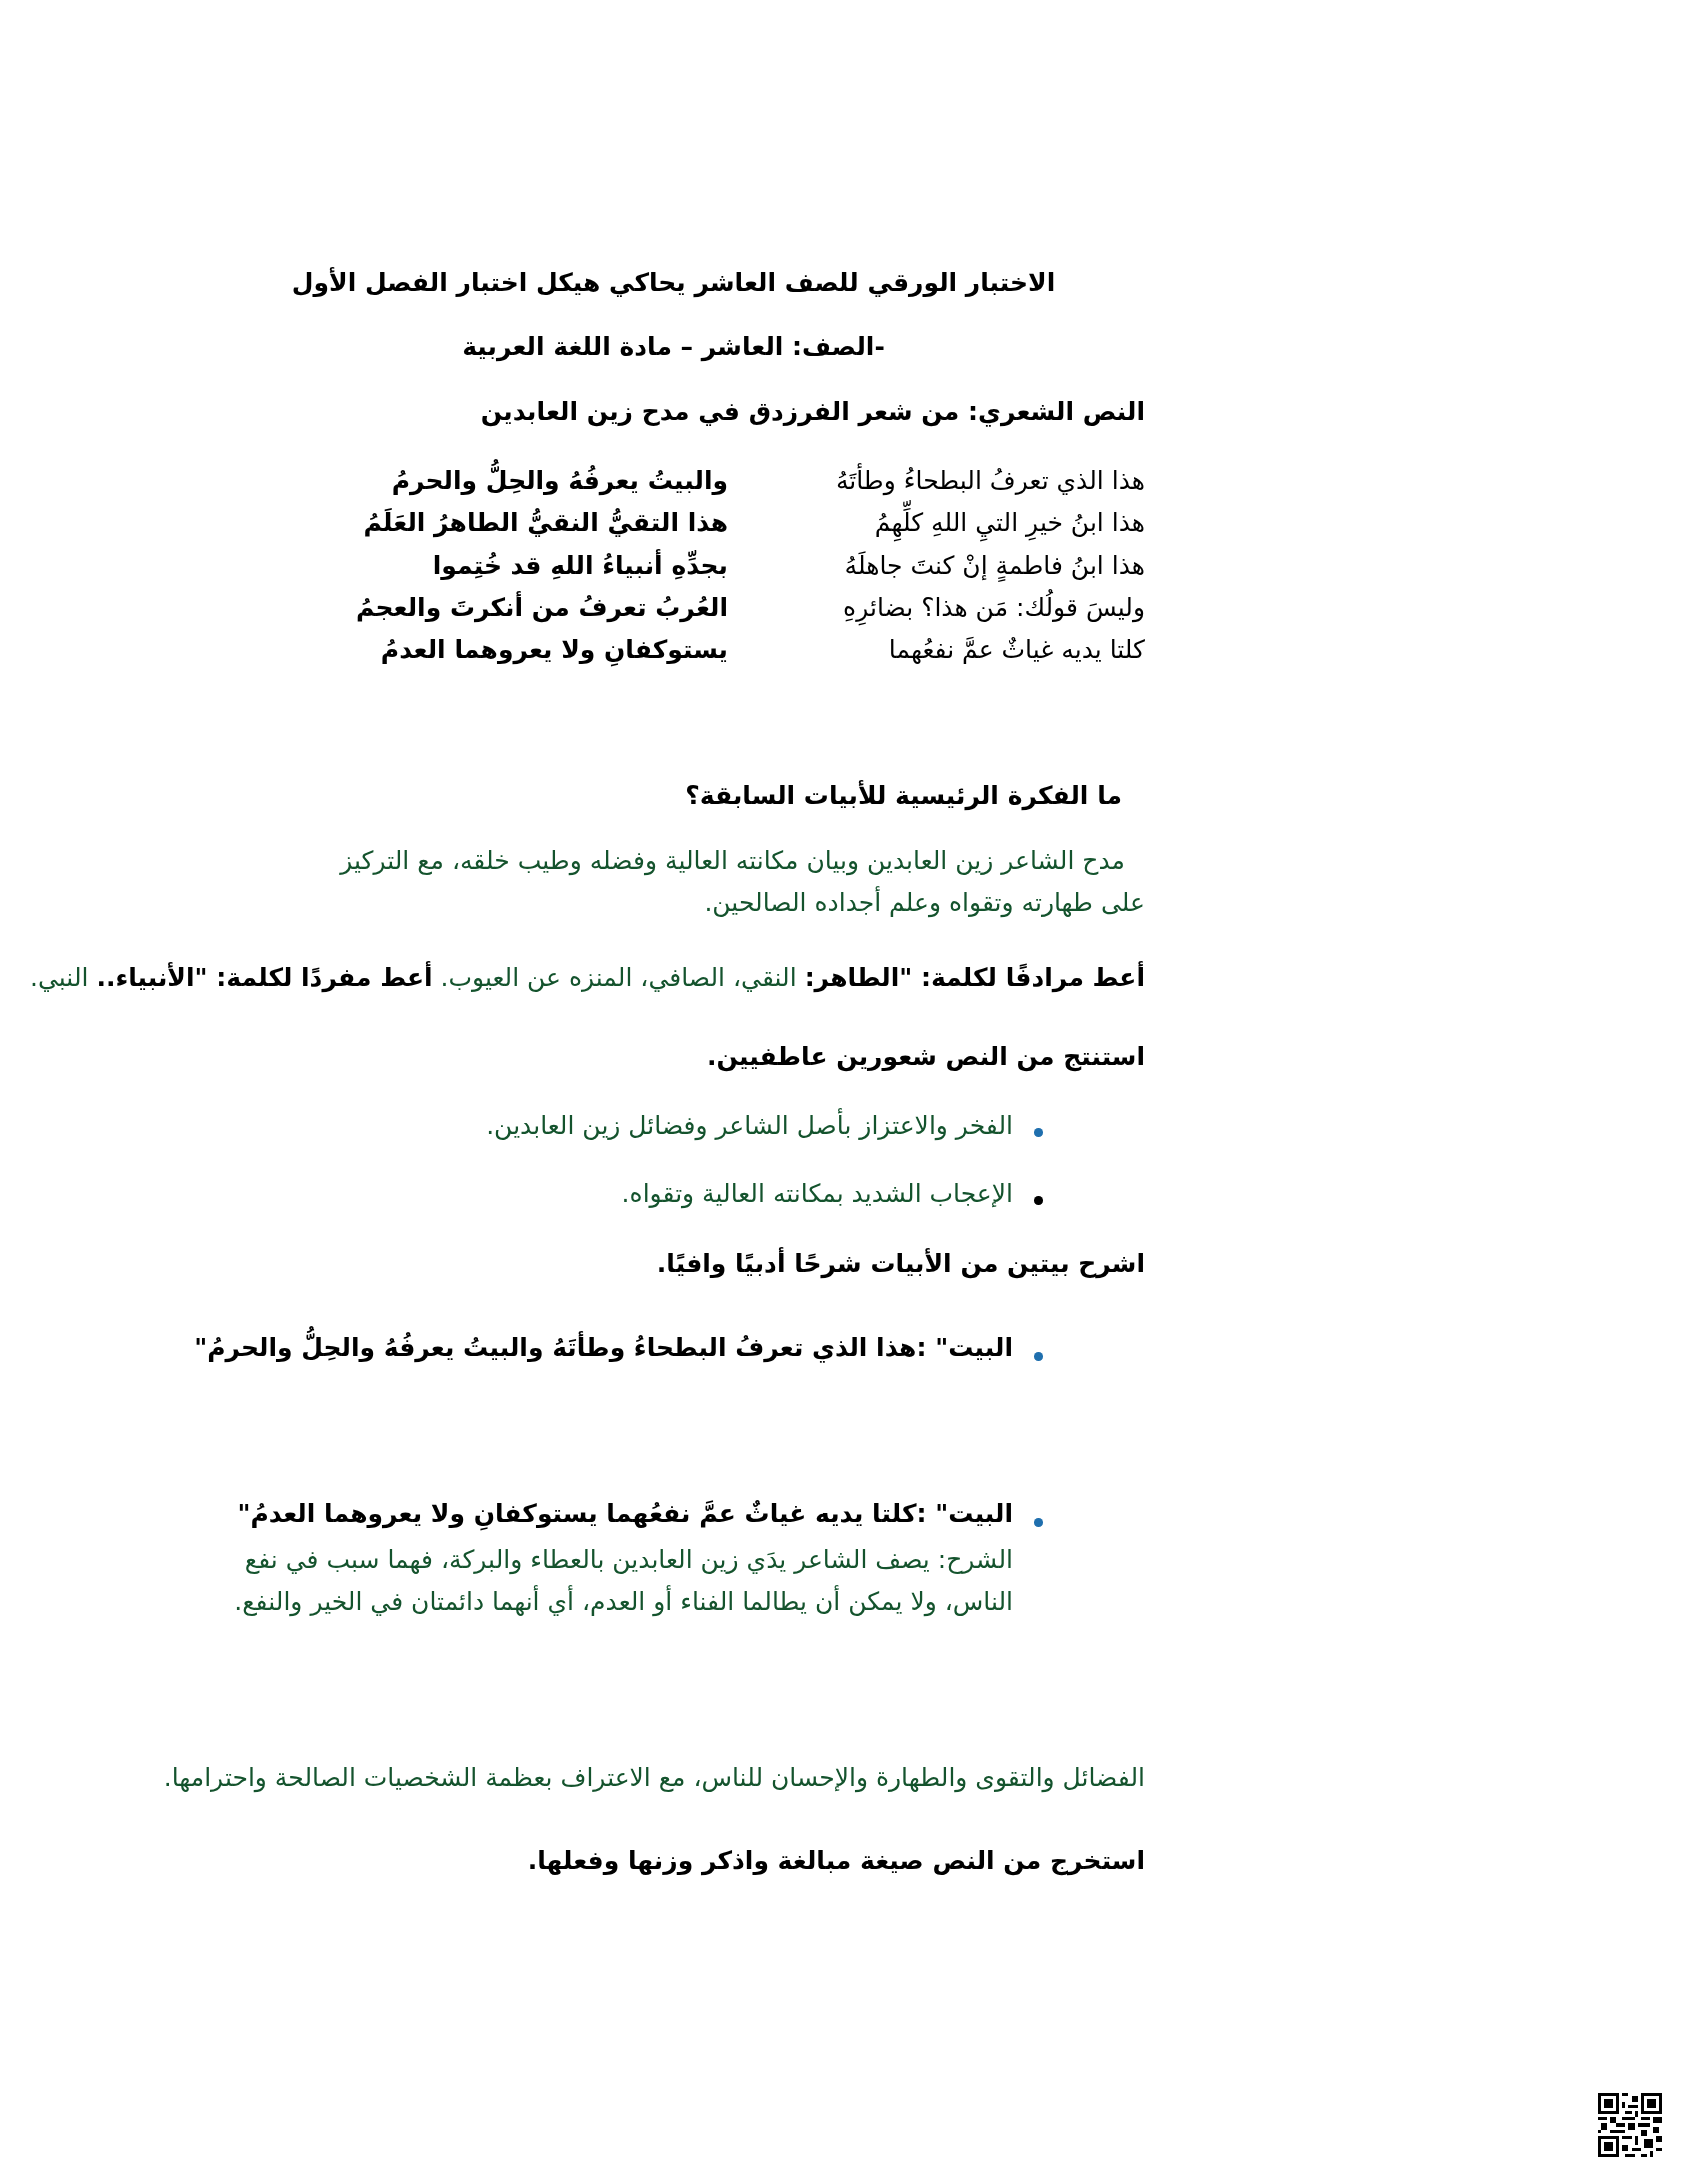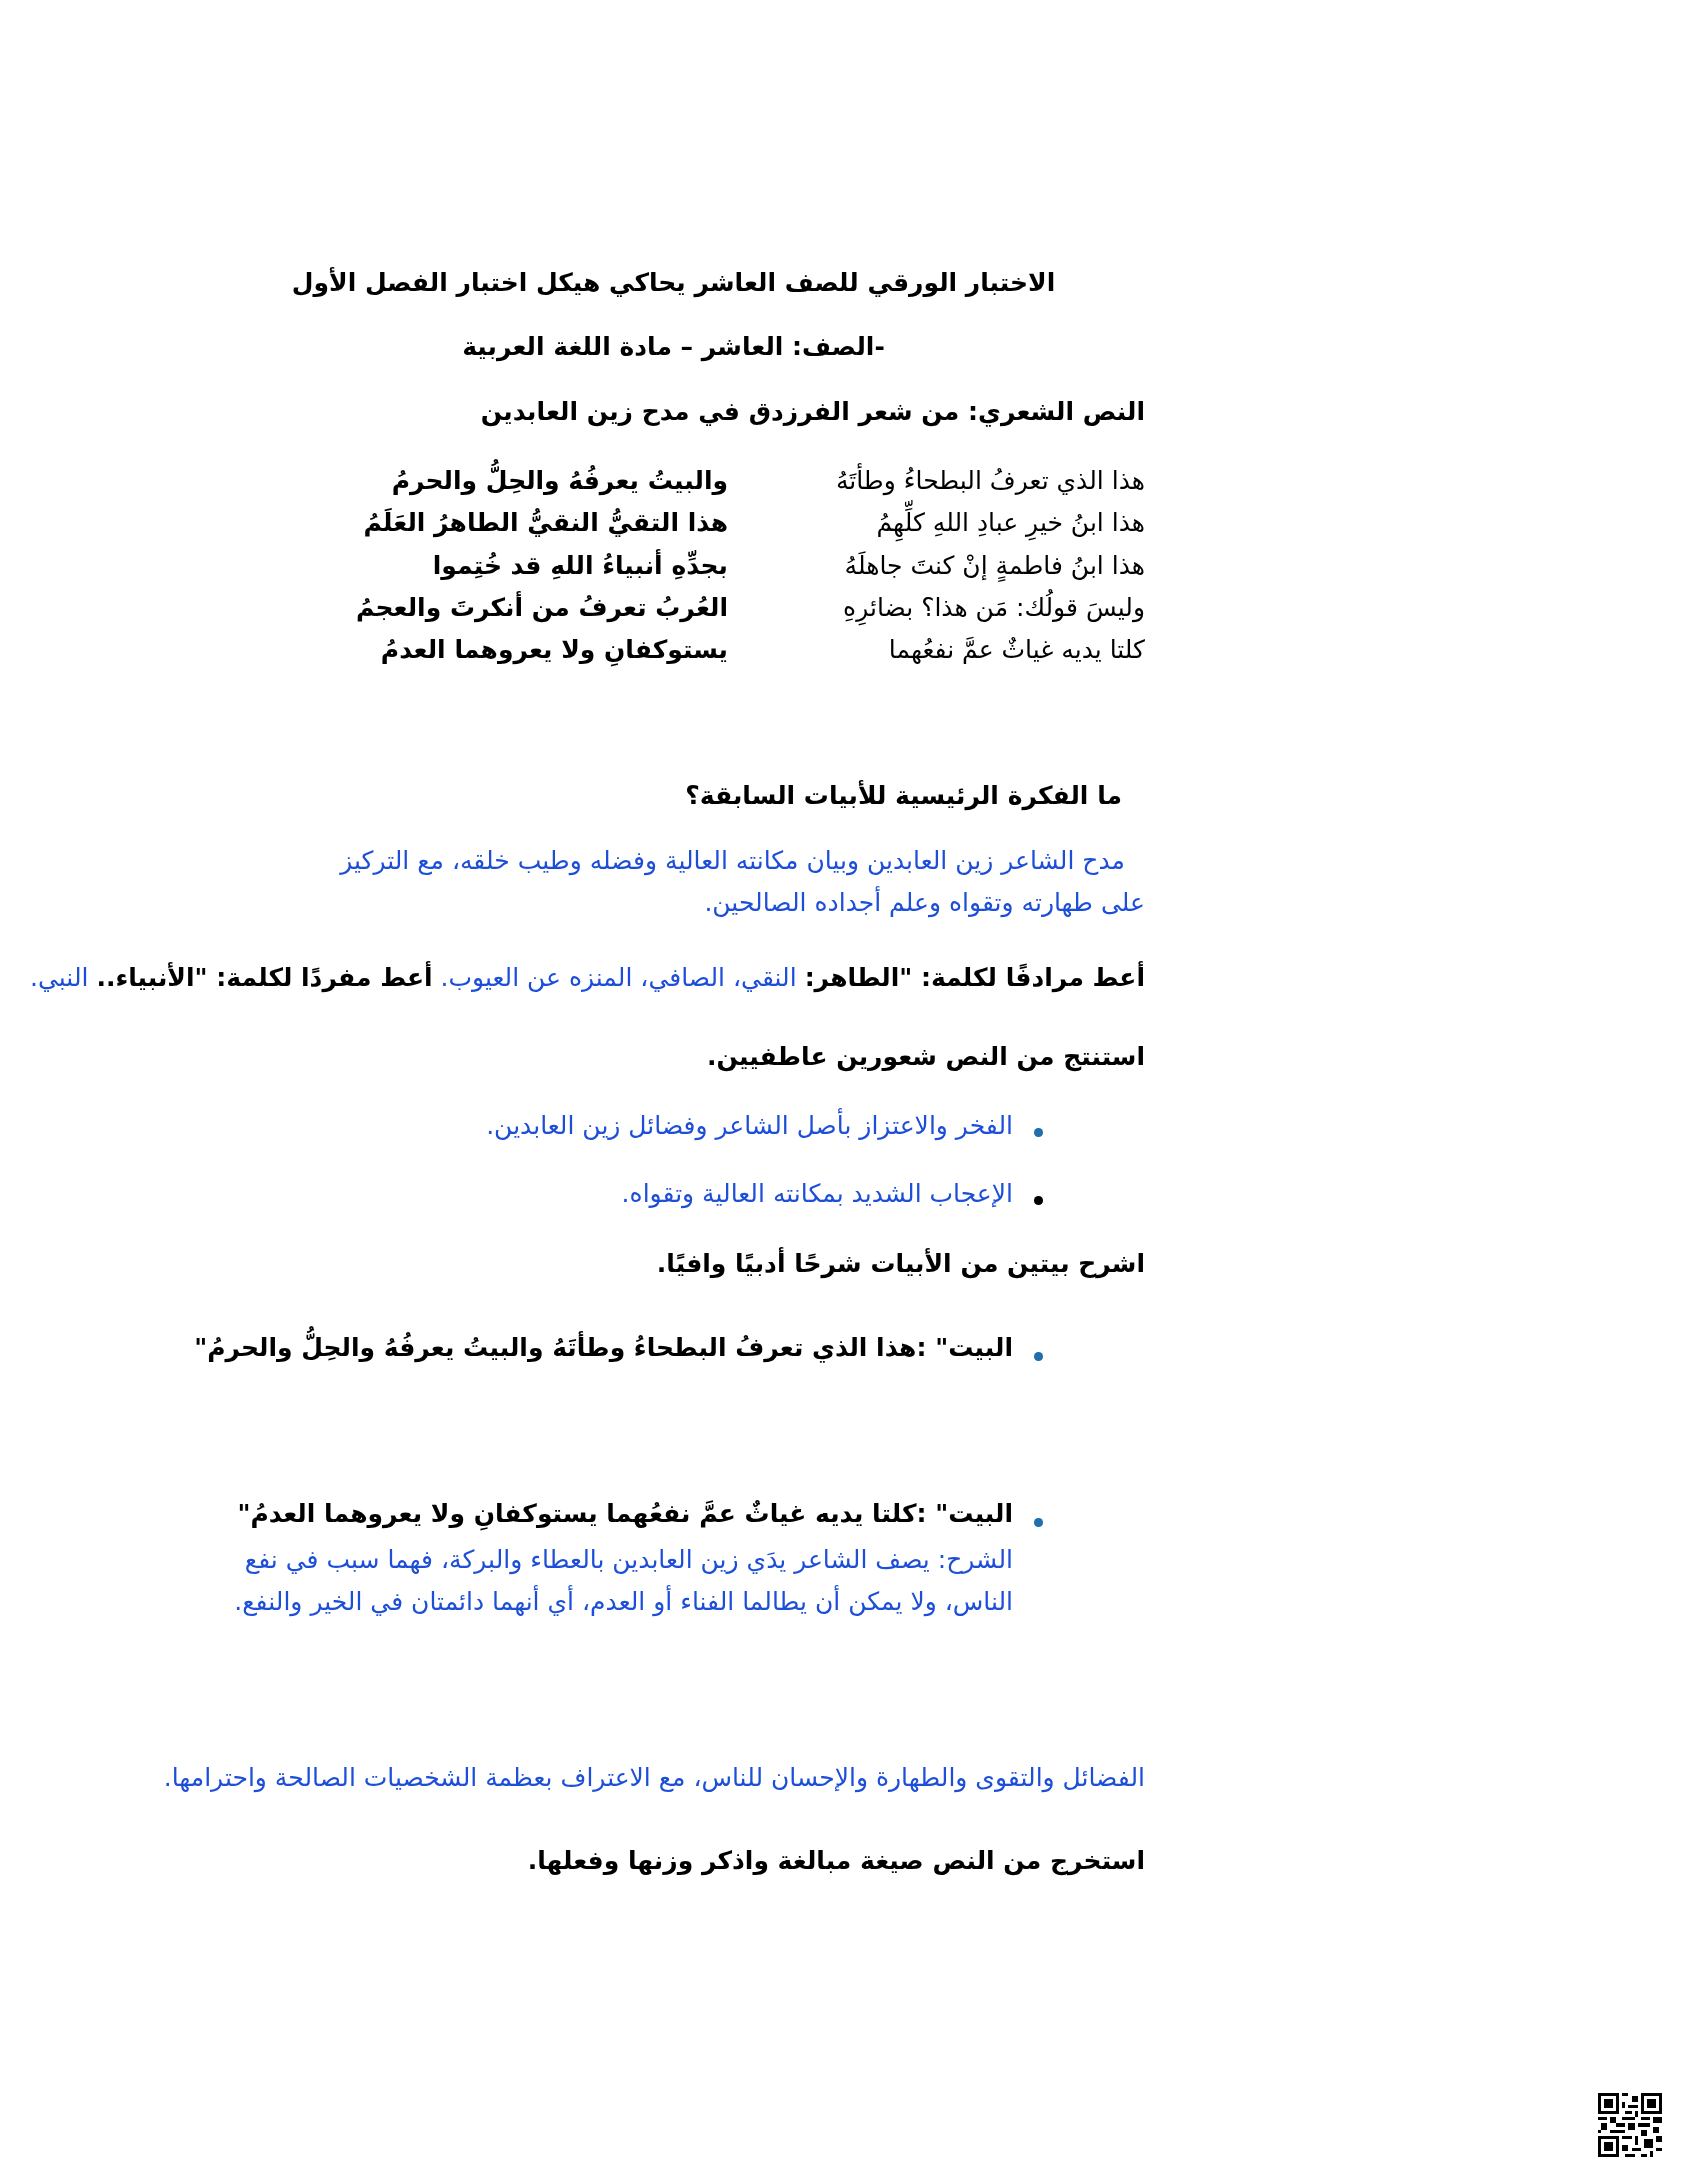--- a/index.html
+++ b/index.html
@@ -28,21 +28,21 @@
       font-size: 25px;
       font-weight: bold;
       text-align: center;
     }
     .q {
       font-size: 25px;
       font-weight: bold;
       right: 202px;
     }
     .ans {
-      color: #1d4ed8;
+      color: #14532d;
       font-size: 25px;
     }
     .verse {
       font-size: 25px;
     }
     .verse-right { right: 202px; }
     .verse-left { right: 619px; font-weight: bold; }
     .bullet {
       position: absolute;
       width: 8.6px;
@@ -72,21 +72,21 @@
 
   <div class="abs title" style="left:0; right:0; top:268px;">الاختبار الورقي للصف العاشر يحاكي هيكل اختبار الفصل الأول</div>
   <div class="abs title" style="left:0; right:0; top:332px;">-الصف: العاشر – مادة اللغة العربية</div>
 
   <div class="abs q" style="top:397px;">النص الشعري: من شعر الفرزدق في مدح زين العابدين</div>
 
   <div>
     <div class="abs verse verse-right" style="top:466px;">هذا الذي تعرفُ البطحاءُ وطأتَهُ</div>
     <div class="abs verse verse-left" style="top:466px;">والبيتُ يعرفُهُ والحِلُّ والحرمُ</div>
 
-    <div class="abs verse verse-right" style="top:508px;">هذا ابنُ خيرِ عبادِ اللهِ كلِّهِمُ</div>
+    <div class="abs verse verse-right" style="top:508px;">هذا ابنُ خيرِ التيِ اللهِ كلِّهِمُ</div>
     <div class="abs verse verse-left" style="top:508px;">هذا التقيُّ النقيُّ الطاهرُ العَلَمُ</div>
 
     <div class="abs verse verse-right" style="top:551px;">هذا ابنُ فاطمةٍ إنْ كنتَ جاهلَهُ</div>
     <div class="abs verse verse-left" style="top:551px;margin-left:22px;">بجدِّهِ أنبياءُ اللهِ قد خُتِموا</div>
 
     <div class="abs verse verse-right" style="top:593px;text-align:right;">وليسَ قولُك: مَن هذا؟ بضائرِهِ</div>
     <div class="abs verse verse-left" style="top:593px;">العُربُ تعرفُ من أنكرتَ والعجمُ</div>
 
     <div class="abs verse verse-right" style="top:635px;">كلتا يديه غياثٌ عمَّ نفعُهما</div>
     <div class="abs verse verse-left" style="top:635px;">يستوكفانِ ولا يعروهما العدمُ</div>

